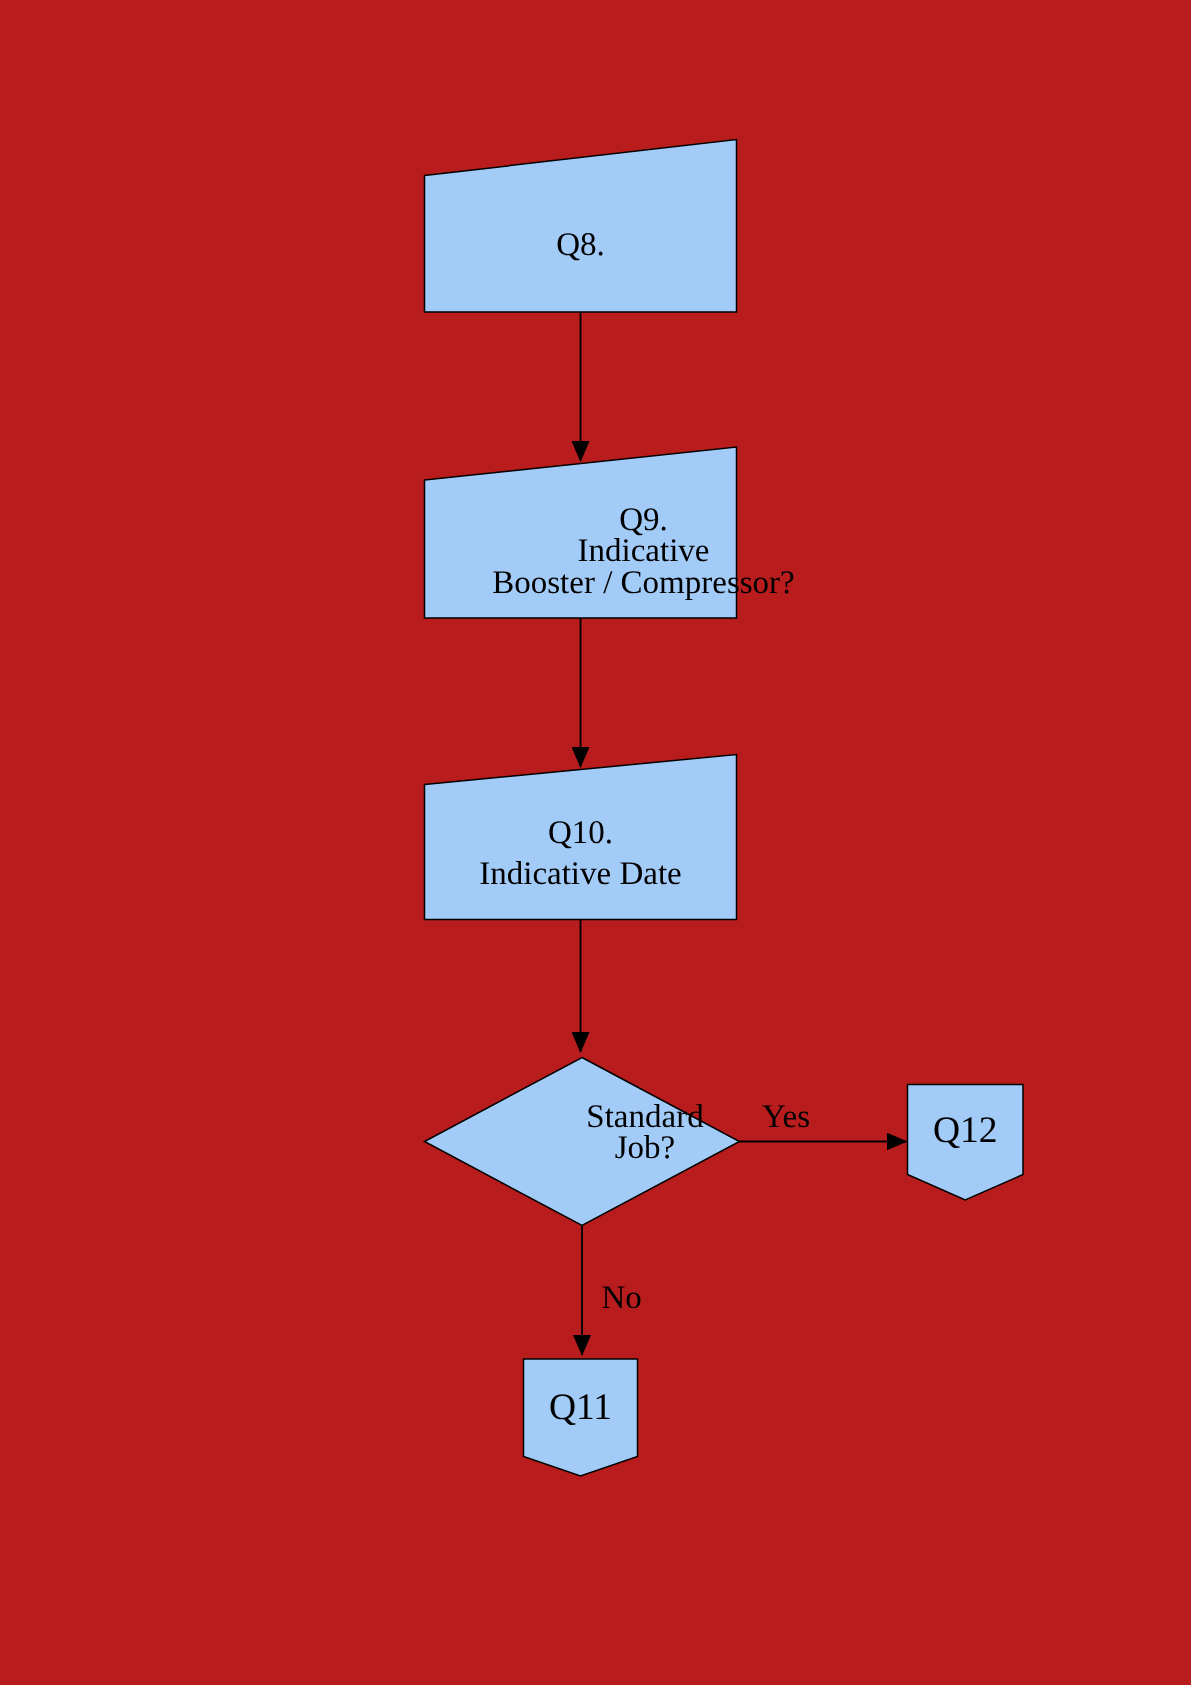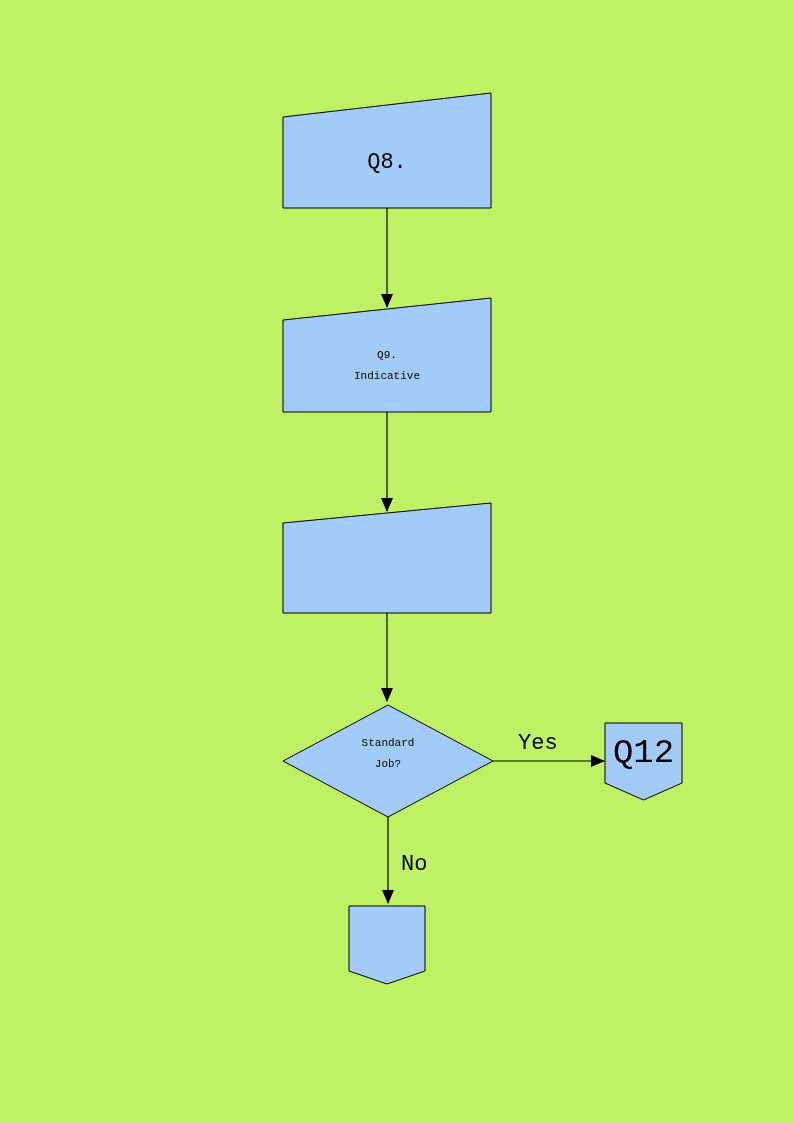--- a/index.html
+++ b/index.html
@@ -1,40 +1,40 @@
 <!DOCTYPE html>
 <html><head>
 <meta charset="utf-8">
 <style>
   html, body { margin: 0; padding: 0; background: #ffffff; }
   .page {
     position: relative;
     width: 794px;
     height: 1123px;
-    background: #bef264;
-    font-family: Liberation Mono, monospace;
+    background: #b91c1c;
+    font-family: Liberation Serif, serif;
     color: #000000;
     overflow: hidden;
   }
   .page svg { position: absolute; left: 0; top: 0; }
   .node-shape { stroke: #000000; stroke-width: 1; }
   .edge { stroke: #000000; stroke-width: 1.2; fill: none; }
   .node-label {
     position: absolute;
     display: flex;
     flex-direction: column;
     align-items: center;
     justify-content: center;
     text-align: center;
     pointer-events: none;
   }
   .node-label span { display: block; }
   .lbl-large { font-size: 22px; line-height: 27px; }
-  .lbl-small { font-size: 11px; line-height: 21px; }
-  .lbl-connector { font-size: 34px; line-height: 29px; }
+  .lbl-small { font-size: 22px; line-height: 21px; padding-left: 42px; }
+  .lbl-connector { font-size: 25px; line-height: 29px; }
   .edge-label {
     position: absolute;
     font-size: 22px;
     line-height: 25px;
     pointer-events: none;
     white-space: nowrap;
   }
 </style>
 </head>
 <body>
@@ -62,30 +62,38 @@
     <polygon class="node-shape" points="349,906 425,906 425,971 387,984 349,971" fill="#A3CBF7"></polygon>
   </svg>
 
   <div class="node-label lbl-large" style="left:283px; top:117px; width:208px; height:91px;">
     <span>Q8.</span>
   </div>
 
   <div class="node-label lbl-small" style="left:283px; top:320px; width:208px; height:92px;">
     <span>Q9.</span>
     <span>Indicative</span>
+    <span>Booster / Compressor?</span>
   </div>
 
+  <div class="node-label lbl-large" style="left:283px; top:523px; width:208px; height:90px;">
+    <span>Q10.</span>
+    <span>Indicative Date</span>
+  </div>
 
   <div class="node-label lbl-small" style="left:283px; top:698px; width:210px; height:112px;">
     <span>Standard</span>
     <span>Job?</span>
   </div>
 
   <div class="node-label lbl-connector" style="left:605px; top:723px; width:77px; height:60px;">
     <span>Q12</span>
   </div>
 
+  <div class="node-label lbl-connector" style="left:349px; top:906px; width:76px; height:65px;">
+    <span>Q11</span>
+  </div>
 
-  <div class="edge-label" style="left:518px; top:731px; width:60px; ">Yes</div>
+  <div class="edge-label" style="left:494px; top:731px; width:60px; text-align:center;">Yes</div>
 
   <div class="edge-label" style="left:401px; top:852px;">No</div>
 
 </div>
 
 </body></html>

